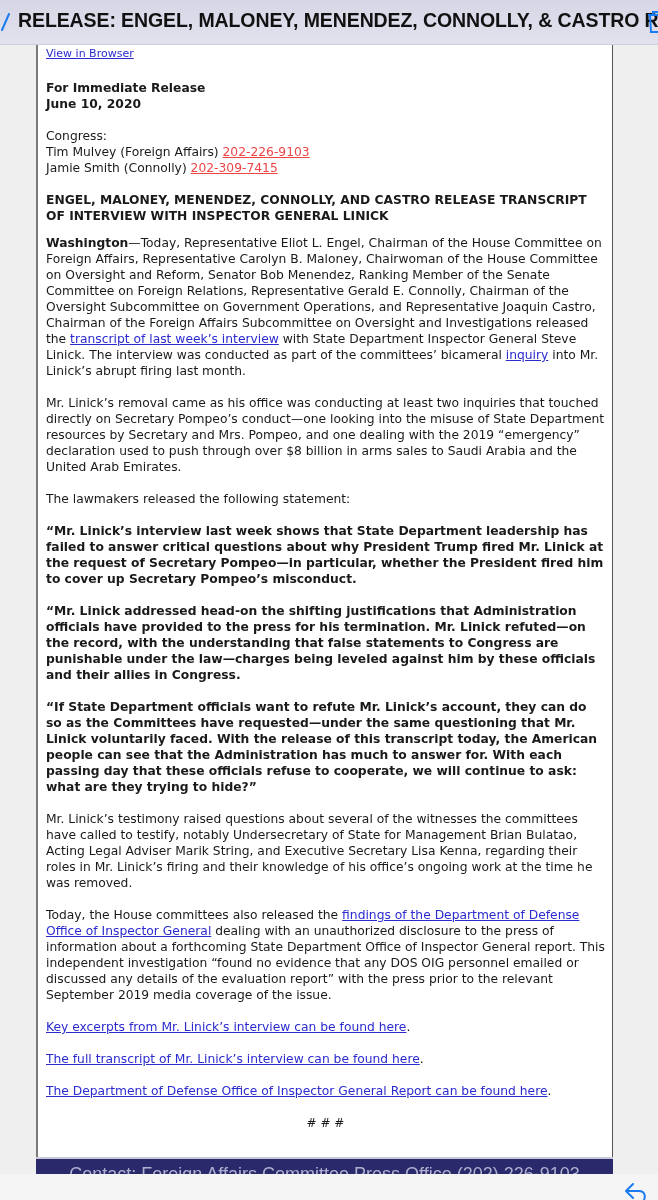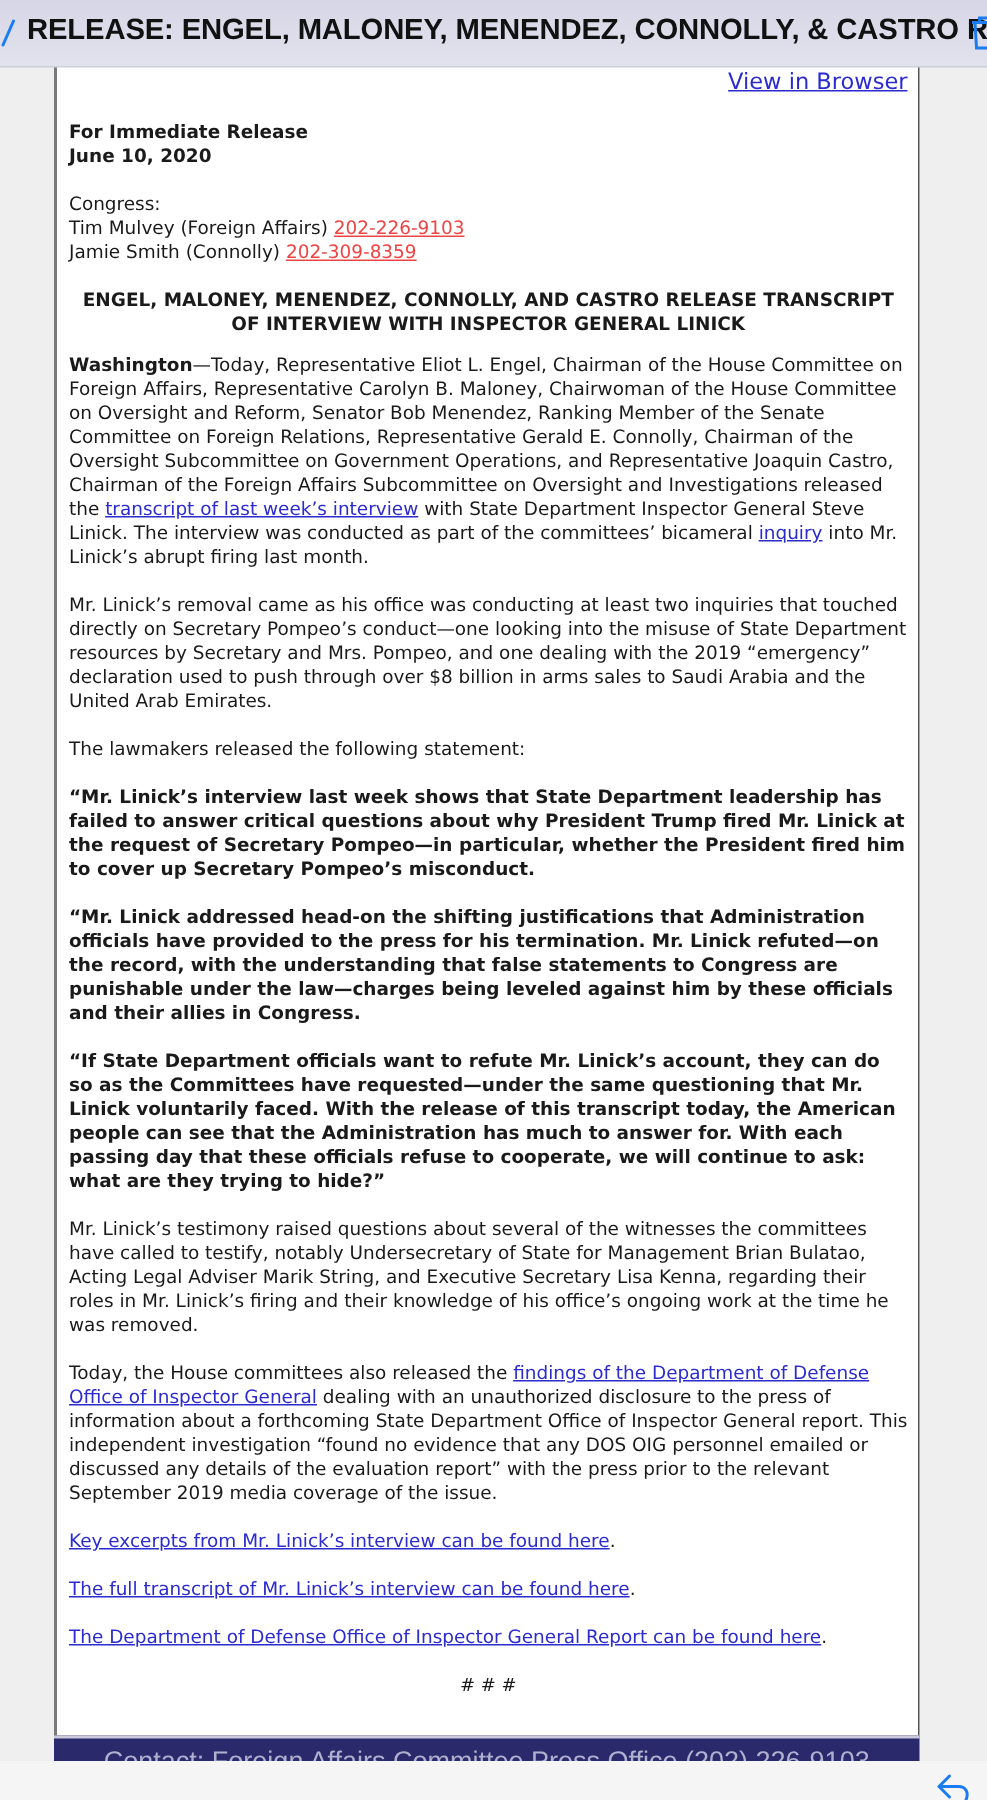--- a/index.html
+++ b/index.html
@@ -34,28 +34,28 @@
     .card {
       position: absolute; left: 36px; top: 44px; width: 577px; height: 1113px;
       background: #fff;
       border-left: 2px solid #7a7a7a;
       border-right: 1px solid #555;
       box-sizing: border-box;
       padding: 0 7px 0 8px;
       font-size: 12.3px; line-height: 16px;
     }
     .view-browser {
-      text-align: right; font-size: 15px; margin-top: 3px; line-height: 14px;
+      text-align: left; font-size: 11px; margin-top: 3px; line-height: 14px;
     }
     a, .link { color: #2b2bd0; text-decoration: underline; cursor: pointer; }
     .contacts a, .contacts .link { color: #ef4444; }
     .block { margin: 0; font-weight: bold; }
     .gap16 { height: 16px; }
     .headline {
-      text-align: center; font-weight: bold; font-size: 12.3px; line-height: 16px;
+      text-align: left; font-weight: bold; font-size: 12.3px; line-height: 16px;
       margin: 16px 0 11px 0;
     }
     p { margin: 0 0 16px 0; }
     .bold { font-weight: bold; }
     .hashes { text-align: center; font-size: 12px; margin-top: 16px; }
     .footer-band {
       position: absolute; left: 36px; top: 1157px; width: 577px; height: 30px;
       background: #29296b; border-top: 2px solid #c9c9d9; box-sizing: border-box;
       color: #b0b0d0; font-size: 18px; text-align: center; padding-top: 5px;
       font-family: "Liberation Sans", sans-serif;
@@ -90,21 +90,21 @@
   </div>
 
   <div style="height:19px"></div>
   <div class="block">For Immediate Release</div>
   <div class="block">June 10, 2020</div>
   <div class="gap16"></div>
 
   <div class="contacts">
     <div>Congress:</div>
     <div><span>Tim Mulvey (Foreign Affairs)</span> <span class="link">202-226-9103</span></div>
-    <div><span>Jamie Smith (Connolly)</span> <span class="link">202-309-8359</span></div>
+    <div><span>Jamie Smith (Connolly)</span> <span class="link">202-309-7415</span></div>
   </div>
 
   <div class="headline">ENGEL, MALONEY, MENENDEZ, CONNOLLY, AND CASTRO RELEASE TRANSCRIPT OF INTERVIEW WITH INSPECTOR GENERAL LINICK</div>
 
   <p><span class="bold">Washington</span><span>—Today, Representative Eliot L. Engel, Chairman of the House Committee on Foreign Affairs, Representative Carolyn B. Maloney, Chairwoman of the House Committee on Oversight and Reform, Senator Bob Menendez, Ranking Member of the Senate Committee on Foreign Relations, Representative Gerald E. Connolly, Chairman of the Oversight Subcommittee on Government Operations, and Representative Joaquin Castro, Chairman of the Foreign Affairs Subcommittee on Oversight and Investigations released the </span><span class="link">transcript of last week’s interview</span><span> with State Department Inspector General Steve Linick. The interview was conducted as part of the committees’ bicameral </span><span class="link">inquiry</span><span> into Mr. Linick’s abrupt firing last month.</span></p>
 
   <p>Mr. Linick’s removal came as his office was conducting at least two inquiries that touched directly on Secretary Pompeo’s conduct—one looking into the misuse of State Department resources by Secretary and Mrs. Pompeo, and one dealing with the 2019 “emergency” declaration used to push through over $8 billion in arms sales to Saudi Arabia and the United Arab Emirates.</p>
   <p>The lawmakers released the following statement:</p>
   <p class="bold">“Mr. Linick’s interview last week shows that State Department leadership has failed to answer critical questions about why President Trump fired Mr. Linick at the request of Secretary Pompeo—in particular, whether the President fired him to cover up Secretary Pompeo’s misconduct.</p>
   <p class="bold">“Mr. Linick addressed head-on the shifting justifications that Administration officials have provided to the press for his termination. Mr. Linick refuted—on the record, with the understanding that false statements to Congress are punishable under the law—charges being leveled against him by these officials and their allies in Congress.</p>

